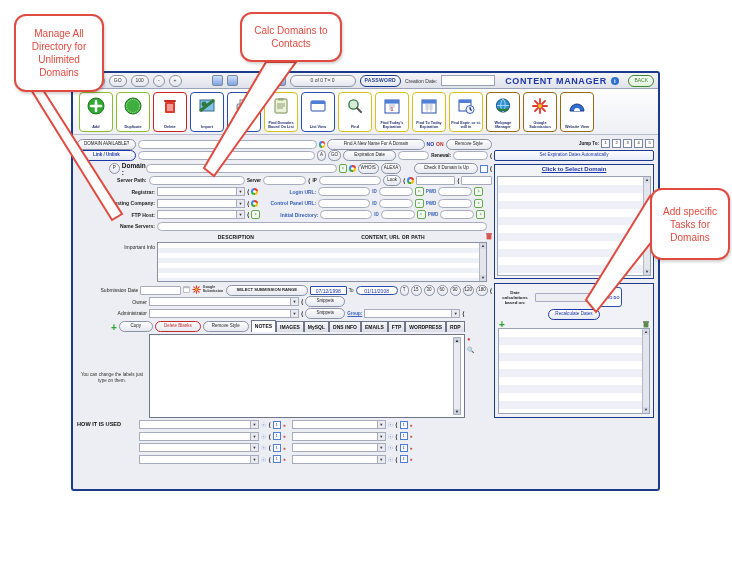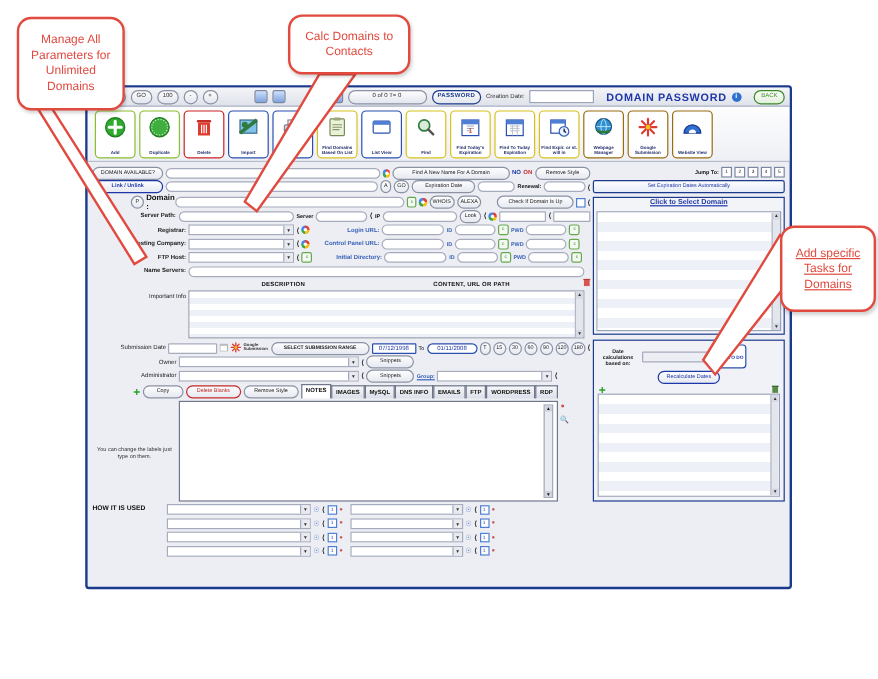--- a/index.html
+++ b/index.html
@@ -153,21 +153,21 @@
     <div style="width:22px"></div>
     <div class="sqbtn blue"></div>
     <div class="sqbtn blue"></div>
     <div style="width:14px"></div>
     <div class="sqbtn blue"></div>
     <div class="sqbtn blue"></div>
     <div class="pillbtn counter">0 of 0 T= 0</div>
     <div class="pillbtn pw">PASSWORD</div>
     <div class="creat-lbl">Creation Date:</div>
     <div class="creat-fld"></div>
-    <div class="apptitle">DOMAIN PASSWORD</div>
+    <div class="apptitle">CONTENT MANAGER</div>
     <div class="info-dot">i</div>
     <div class="spacer"></div>
     <div class="backbtn">BACK</div>
   </div>
 
   <div class="toolbar">
     <div class="tbtn green">
       <div class="ico">
         <svg width="18" height="18" viewBox="0 0 18 18">
             <circle cx="9" cy="9" r="8" fill="#2faa2f" stroke="#1d7a1d"></circle>
@@ -675,17 +675,17 @@
 
 <svg class="arrowsvg">
 
   <polygon points="16,55 38,82 122,214 112,220 30,88" fill="#ffffff" stroke="#e04a3f" stroke-width="2"></polygon>
 
   <polygon points="266,62 296,62 214,176 204,168" fill="#ffffff" stroke="#e04a3f" stroke-width="2"></polygon>
 
   <polygon points="650,196 672,216 596,312 586,300" fill="#ffffff" stroke="#e04a3f" stroke-width="2"></polygon>
 </svg>
 
-<div class="callout" style="left:14px;top:14px;width:90px;height:78px;">Manage All Parameters for Unlimited Domains</div>
+<div class="callout" style="left:14px;top:14px;width:90px;height:78px;">Manage All Directory for Unlimited Domains</div>
 
 <div class="callout" style="left:240px;top:12px;width:102px;height:50px;">Calc Domains to Contacts</div>
 
-<div class="callout" style="left:650px;top:188px;width:80px;height:72px;text-decoration:underline;">Add specific Tasks for Domains</div>
+<div class="callout" style="left:650px;top:188px;width:80px;height:72px;">Add specific Tasks for Domains</div>
 
 </body></html>

